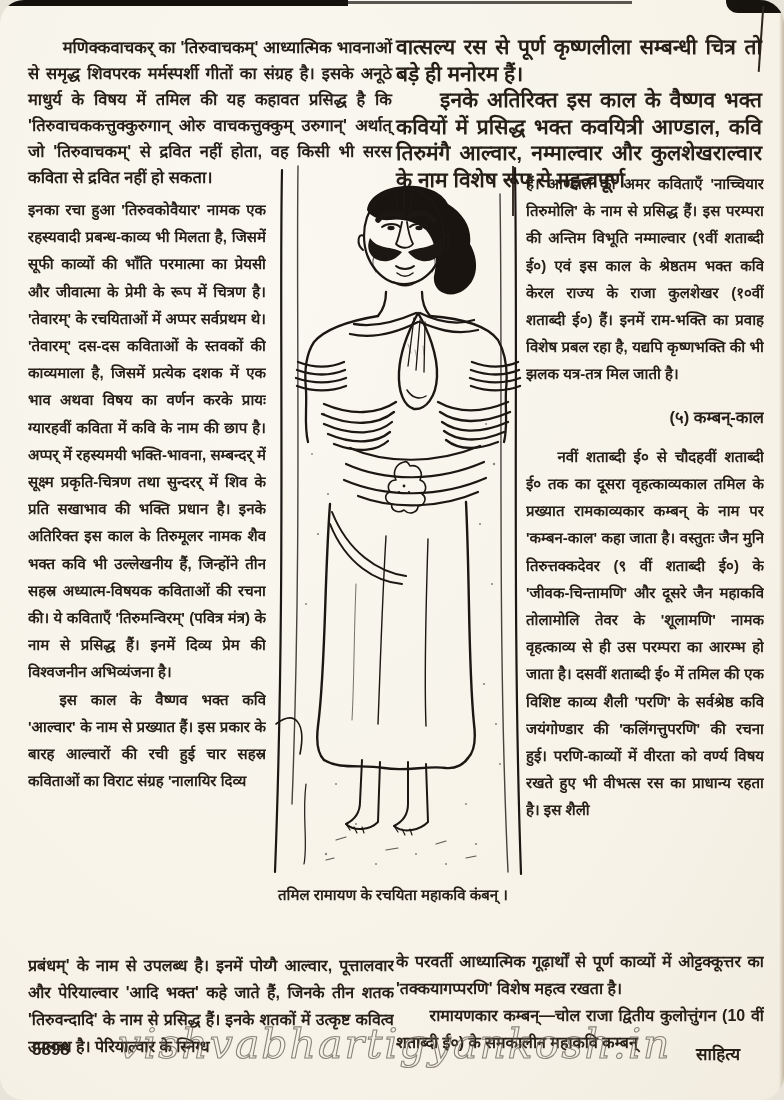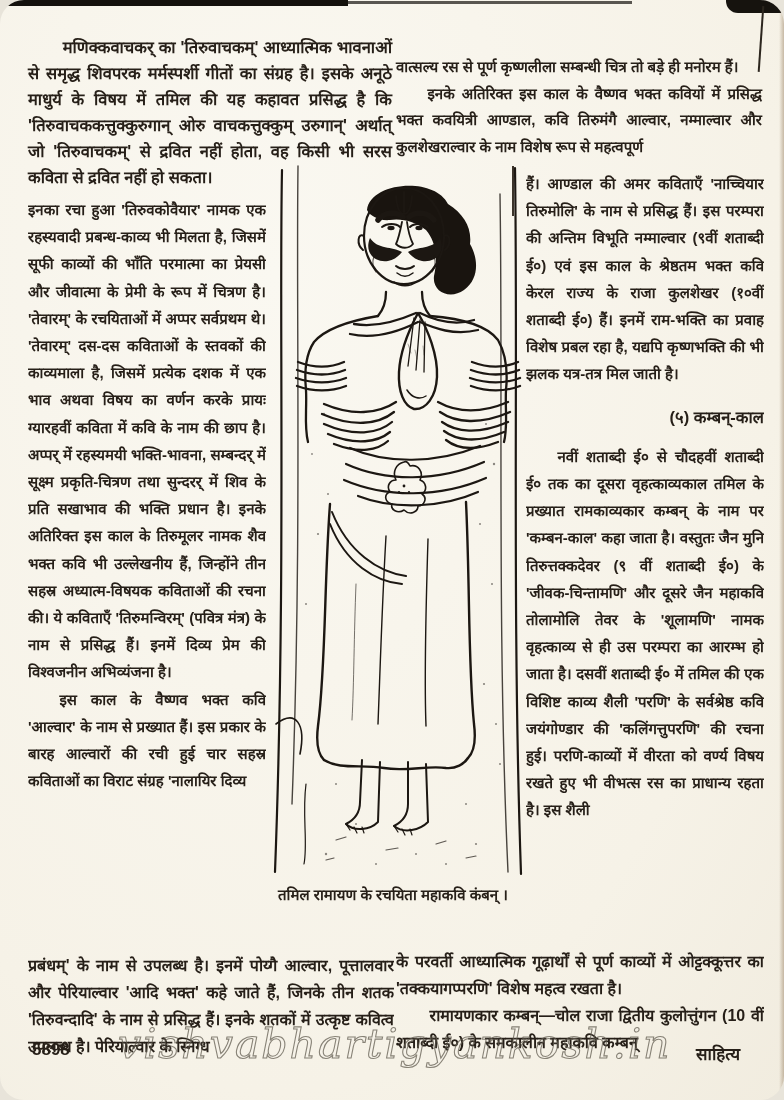--- a/index.html
+++ b/index.html
@@ -9,21 +9,21 @@
     overflow:hidden;
     font-family:"Liberation Sans","DejaVu Sans",sans-serif;
     border-radius:24px;
   }
   .txt { position:absolute; color:#261f18; font-weight:bold; text-align:justify; }
   .txt p { margin:0; }
   .txt p.indent { text-indent:2.1em; }
   .blockA { left:28px; top:34px;  width:364px; font-size:16.5px; line-height:26px; }
   .blockB { left:28px; top:196px; width:238px; height:732px; overflow:hidden; font-size:15px; line-height:27.2px; }
   .blockC { left:28px; top:928px; width:366px; height:112px; overflow:hidden; font-size:16px; line-height:27px;margin-top:24px; }
-  .blockD { left:396px; top:34px; width:366px; font-size:15px; line-height:26.5px;margin-top:20px; }
+  .blockD { left:396px; top:34px; width:366px; font-size:21px; line-height:26.5px; }
   .blockE { left:526px; top:170px; width:238px; height:760px; overflow:hidden; font-size:15px; line-height:27.2px; }
   .blockF { left:396px; top:928px; width:368px; height:132px; overflow:hidden; font-size:16px; line-height:27px;margin-top:20px; }
   .blockE h3 { margin:16px 0 12px; text-align:right; font-size:16.5px; font-weight:bold; text-indent:0; }
   .caption { position:absolute; left:240px; top:884px; width:306px; text-align:center;
              color:#261f18; font-weight:bold; font-size:15px; }
   .pagenum  { position:absolute; left:32px;  top:1040px; color:#261f18; font-weight:bold; font-size:17px; }
   .sectlbl  { position:absolute; left:696px; top:1042px; color:#261f18; font-weight:bold; font-size:17px; }
   .watermark {
     position:absolute; left:118px; top:1020px; width:556px; text-align:left;
     font-family:"DejaVu Serif","Liberation Serif",serif; font-style:italic;

